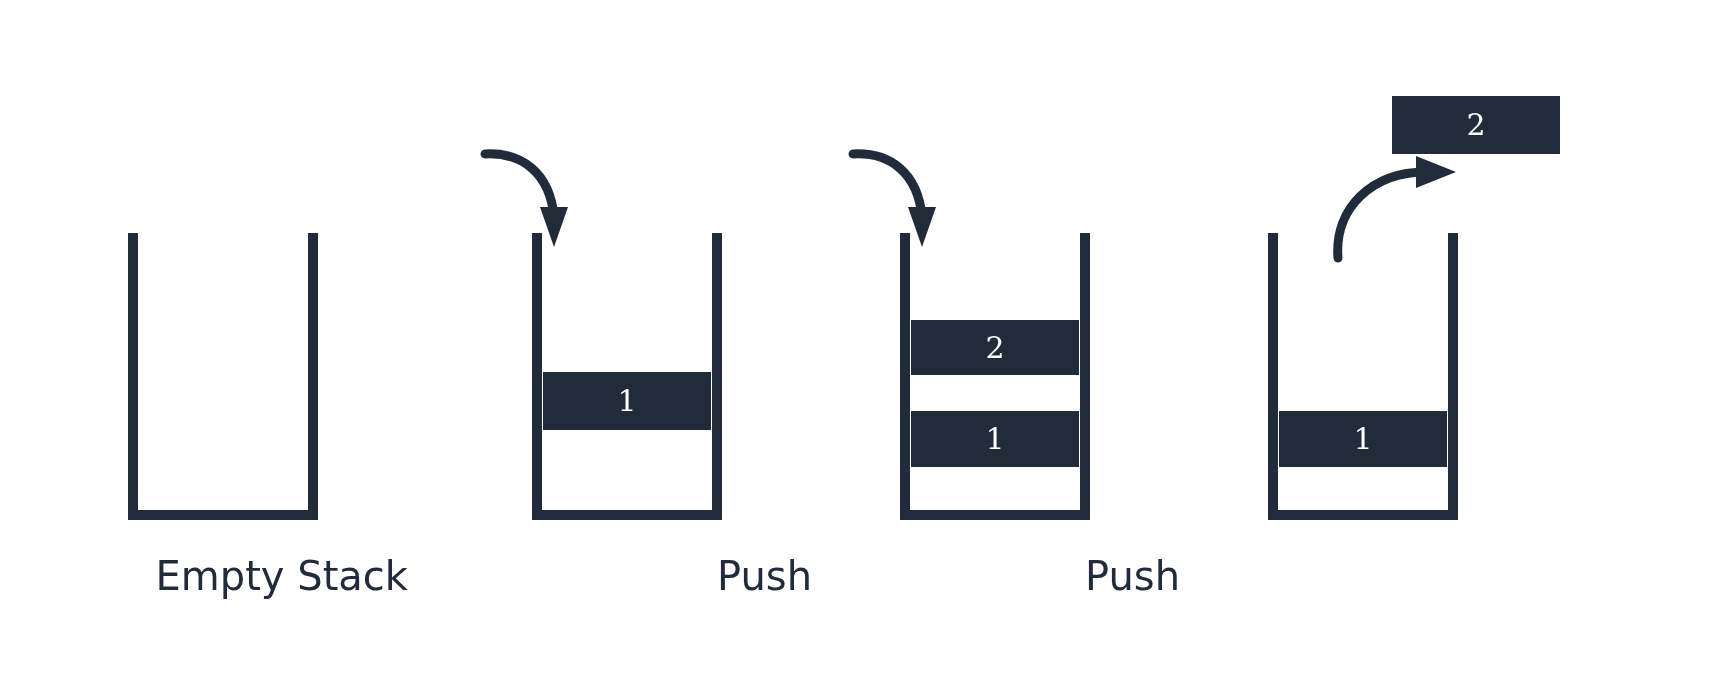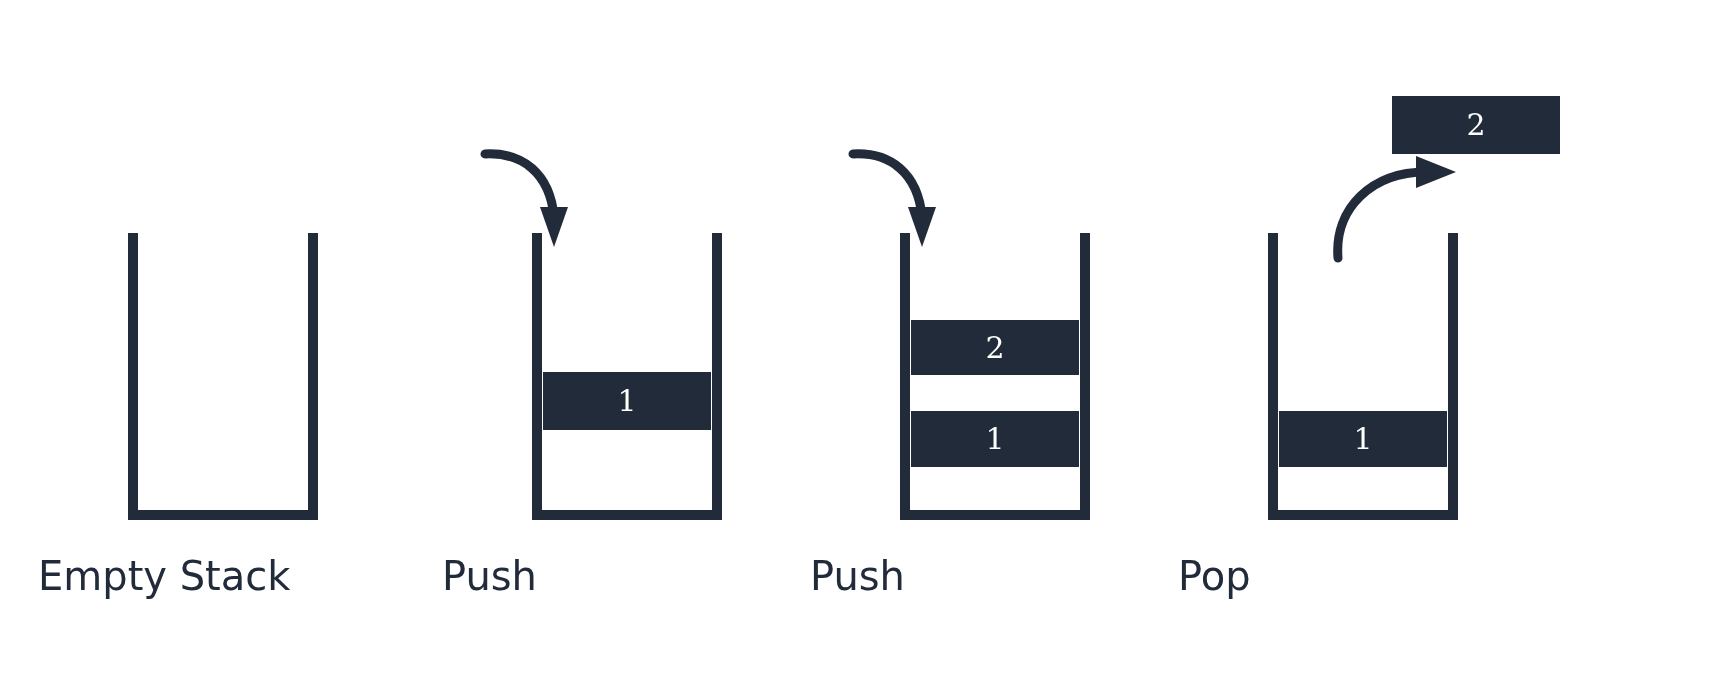--- a/index.html
+++ b/index.html
@@ -59,21 +59,21 @@
     color: #ffffff;
     display: flex;
     align-items: center;
     justify-content: center;
     font-size: 30px;
     line-height: 1;
     font-family: "DejaVu Serif", "Liberation Serif", serif;
   }
   .caption {
     position: absolute;
-    text-align: left;
+    text-align: right;
     color: #212b3a;
     font-size: 40px;
     line-height: 1;
     white-space: nowrap;
     font-family: "DejaVu Sans", "Liberation Sans", sans-serif;
   }
   .arrow-svg {
     position: absolute;
     overflow: visible;
   }
@@ -131,16 +131,15 @@
     </svg>
 
     <div class="wall wall-left" style="top:233px; height:287px;"></div>
     <div class="wall wall-right" style="top:233px; height:287px;"></div>
     <div class="floor" style="top:510px;"></div>
 
     <div class="cell" style="left:11px; right:11px; top:411px; height:56px;">1</div>
 
     <div class="floating-cell" style="left:124px; width:168px; top:96px; height:58px;">2</div>
 
-    <div class="caption" style="left:-90px; width:370px; top:556px;">Pop</div>
   </div>
 
 </div>
 
 </body></html>

